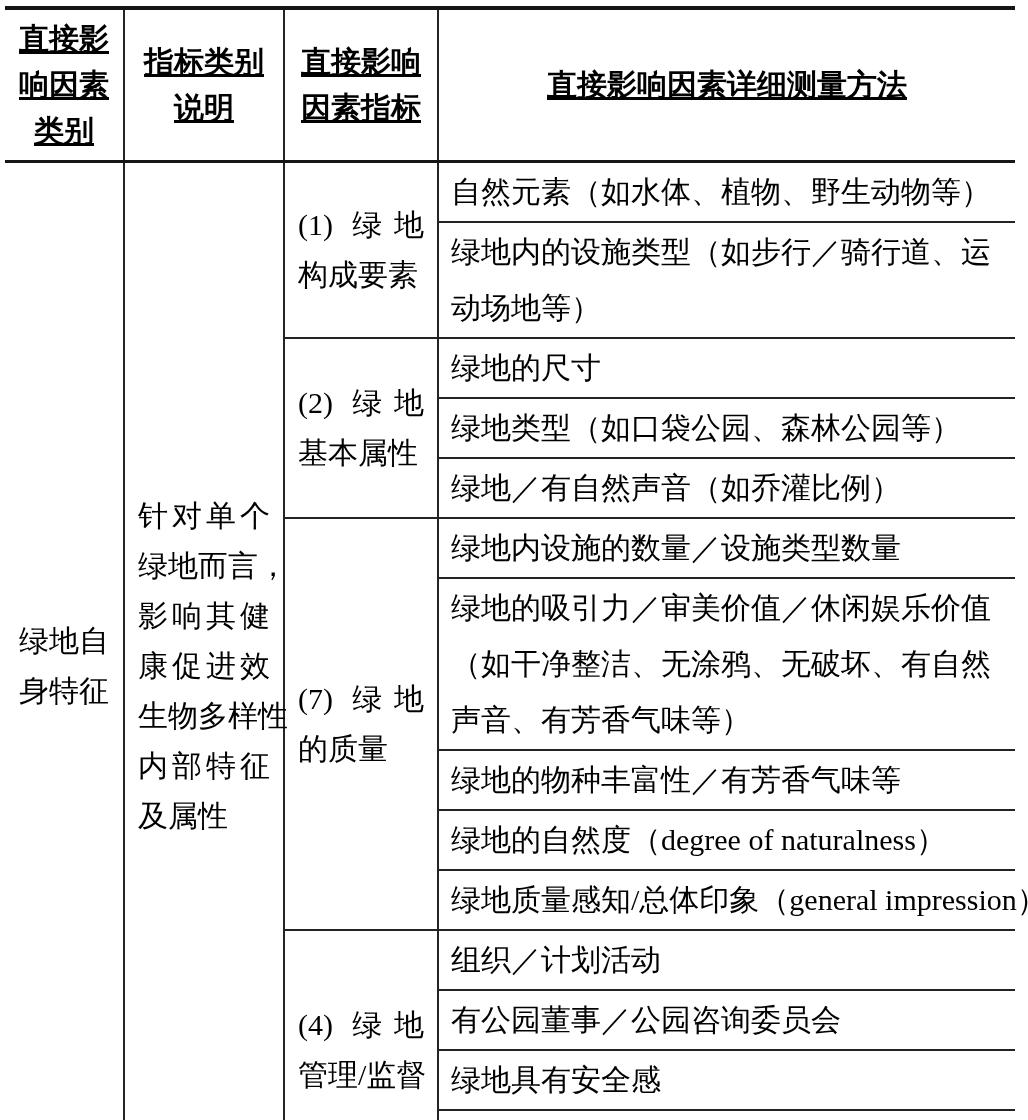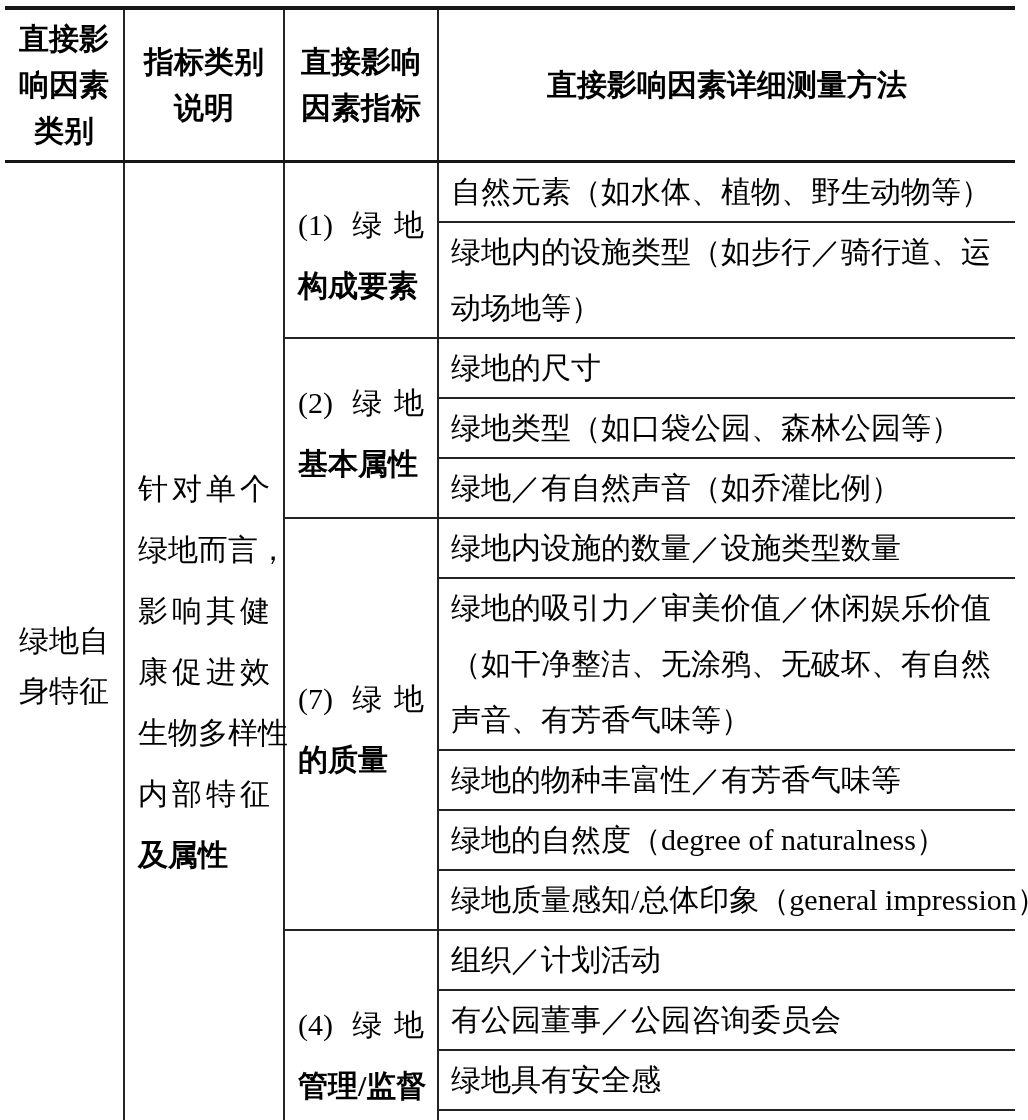--- a/index.html
+++ b/index.html
@@ -28,21 +28,21 @@
     font-weight: bold;
     font-size: 30px;
     line-height: 46px;
     text-align: center;
     vertical-align: middle;
     padding: 6px 4px;
     border-bottom: 3px solid #161616;
   }
   th.b { border-right: 2px solid #242424; }
 
-  tr.hdr { height: 146px; }
+  tr.hdr { height: 146px; text-decoration: underline; }
   tbody tr { height: 58px; }
 
   td { vertical-align: middle; font-size: 30px; }
   tbody td { border-top: 2px solid #242424; }
 
   td.cat {
     border-right: 2px solid #242424;
     text-align: center;
     line-height: 50px;
     padding: 0 6px;
@@ -63,23 +63,22 @@
     text-align: left;
     font-family: Liberation Serif, serif;
   }
   td.method.fit { white-space: nowrap; }
 
   
   .desc .ln, .ind .ln {
     text-align: justify;
     text-align-last: justify;
     white-space: nowrap;
-    margin-top: 11px;
   }
-  .desc .ln:last-child, .ind .ln:last-child { text-align-last: left; font-weight: bold; }
+  .desc .ln:last-child, .ind .ln:last-child { text-align-last: left; }
   .cat .ln, th .ln { text-align: center; }
 </style>
 </head>
 <body>
 
 <div class="page">
   <table class="t">
     <colgroup>
         <col class="c1">
         <col class="c2">

